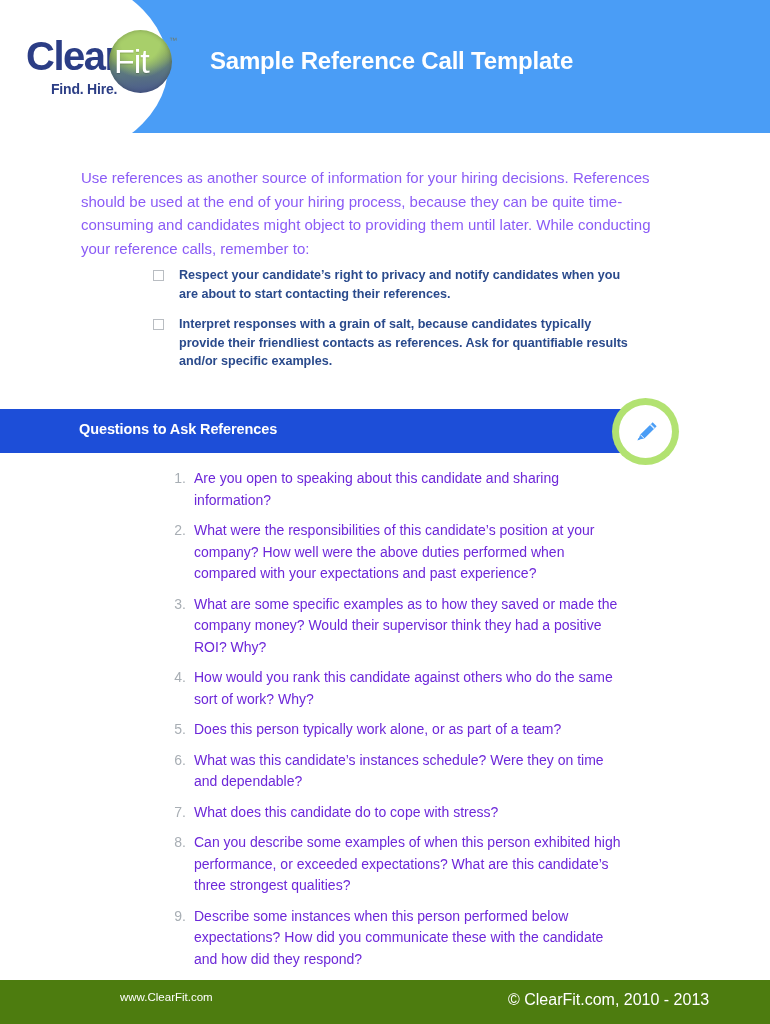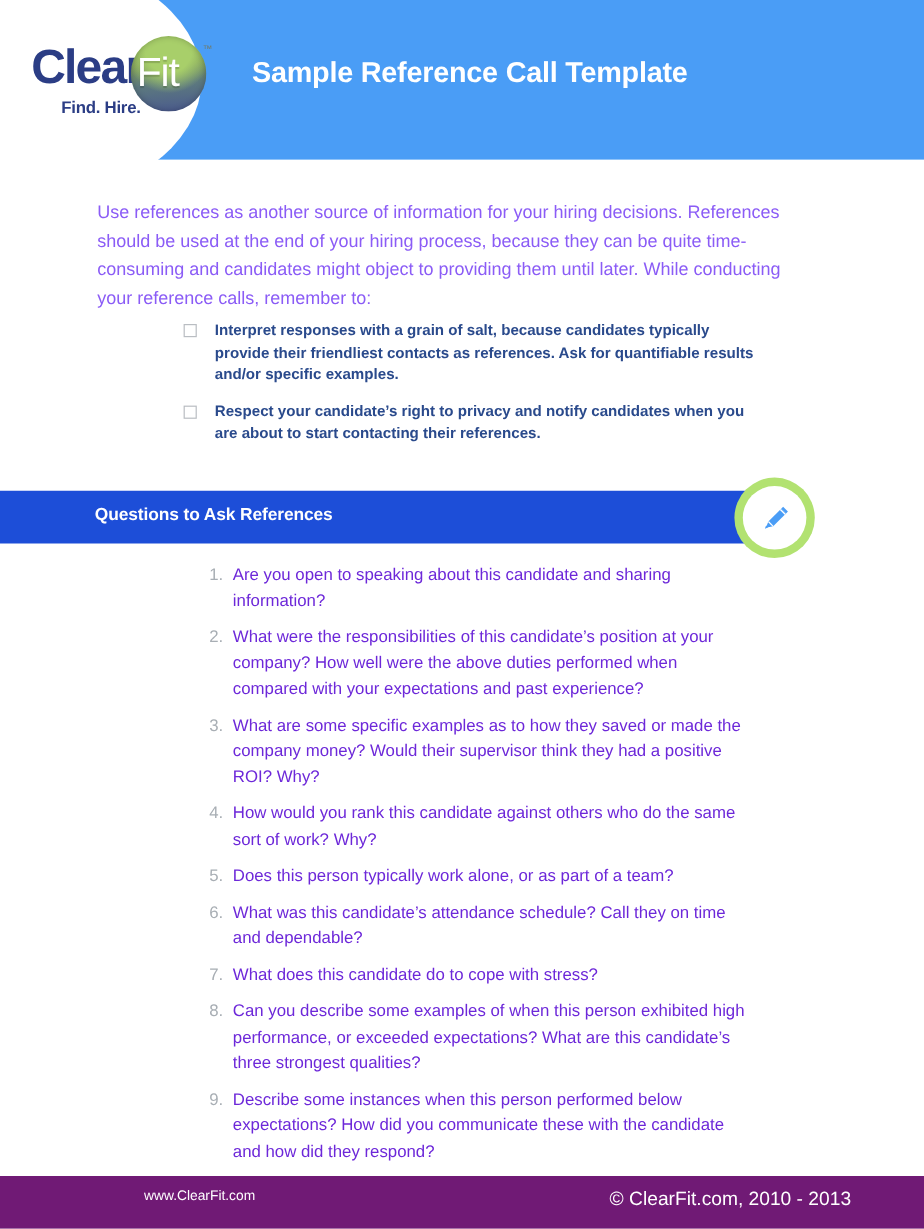--- a/index.html
+++ b/index.html
@@ -233,21 +233,21 @@
     color: #6d28d9;
   }
 
   
   .footer {
     position: absolute;
     left: 0;
     top: 980px;
     width: 770px;
     height: 44px;
-    background: #701a75;
+    background: #4d7c0f;
   }
   .footer-left {
     position: absolute;
     left: 120px;
     top: 11px;
     font-size: 11.5px;
     color: #ffffff;
   }
   .footer-right {
     position: absolute;
@@ -274,26 +274,26 @@
   <div class="logo-tm">™</div>
   <div class="logo-tag">Find. Hire.</div>
 </div>
 
 <div class="intro">Use references as another source of information for your hiring decisions. References should be used at the end of your hiring process, because they can be quite time-consuming and candidates might object to providing them until later. While conducting your reference calls, remember to:</div>
 
 <div class="bullets">
 
   <div class="bullet-row">
     <div class="bullet-box"></div>
-    <div class="bullet-text">Interpret responses with a grain of salt, because candidates typically provide their friendliest contacts as references. Ask for quantifiable results and/or specific examples.</div>
+    <div class="bullet-text">Respect your candidate’s right to privacy and notify candidates when you are about to start contacting their references.</div>
   </div>
 
   <div class="bullet-row">
     <div class="bullet-box"></div>
-    <div class="bullet-text">Respect your candidate’s right to privacy and notify candidates when you are about to start contacting their references.</div>
+    <div class="bullet-text">Interpret responses with a grain of salt, because candidates typically provide their friendliest contacts as references. Ask for quantifiable results and/or specific examples.</div>
   </div>
 
 
 </div>
 
 <div class="section-bar">
   <div class="section-bar-label">Questions to Ask References</div>
 </div>
 
 <div class="section-badge">
@@ -336,21 +336,21 @@
     <div class="q-text">How would you rank this candidate against others who do the same sort of work? Why?</div>
   </div>
 
   <div class="q-row">
     <div class="q-num">5.</div>
     <div class="q-text">Does this person typically work alone, or as part of a team?</div>
   </div>
 
   <div class="q-row">
     <div class="q-num">6.</div>
-    <div class="q-text">What was this candidate’s attendance schedule? Call they on time and dependable?</div>
+    <div class="q-text">What was this candidate’s instances schedule? Were they on time and dependable?</div>
   </div>
 
   <div class="q-row">
     <div class="q-num">7.</div>
     <div class="q-text">What does this candidate do to cope with stress?</div>
   </div>
 
   <div class="q-row">
     <div class="q-num">8.</div>
     <div class="q-text">Can you describe some examples of when this person exhibited high performance, or exceeded expectations? What are this candidate’s three strongest qualities?</div>

